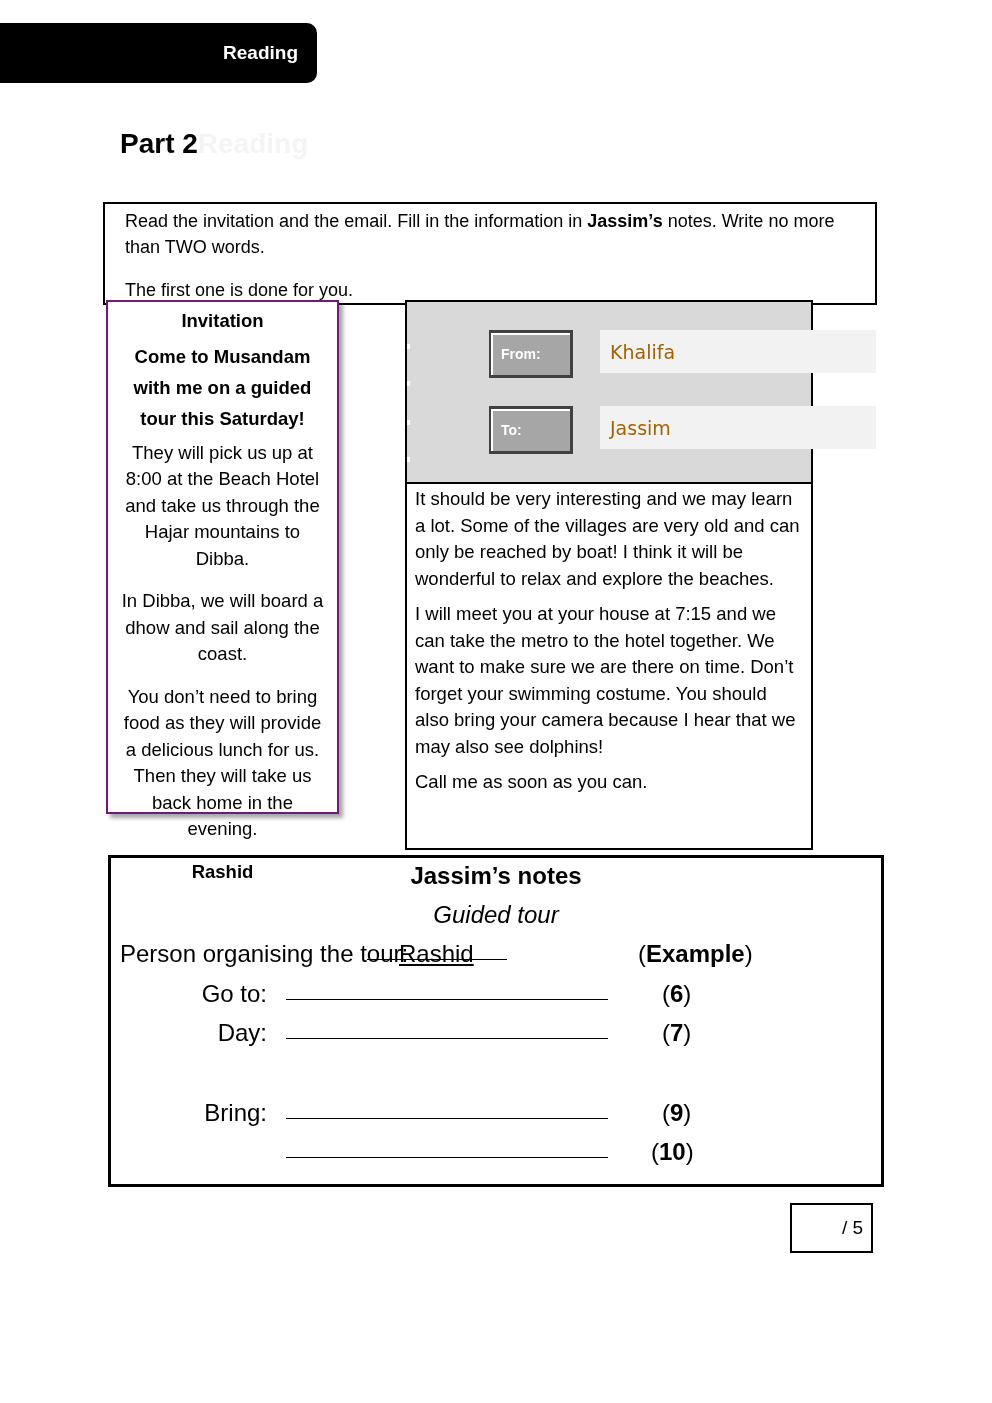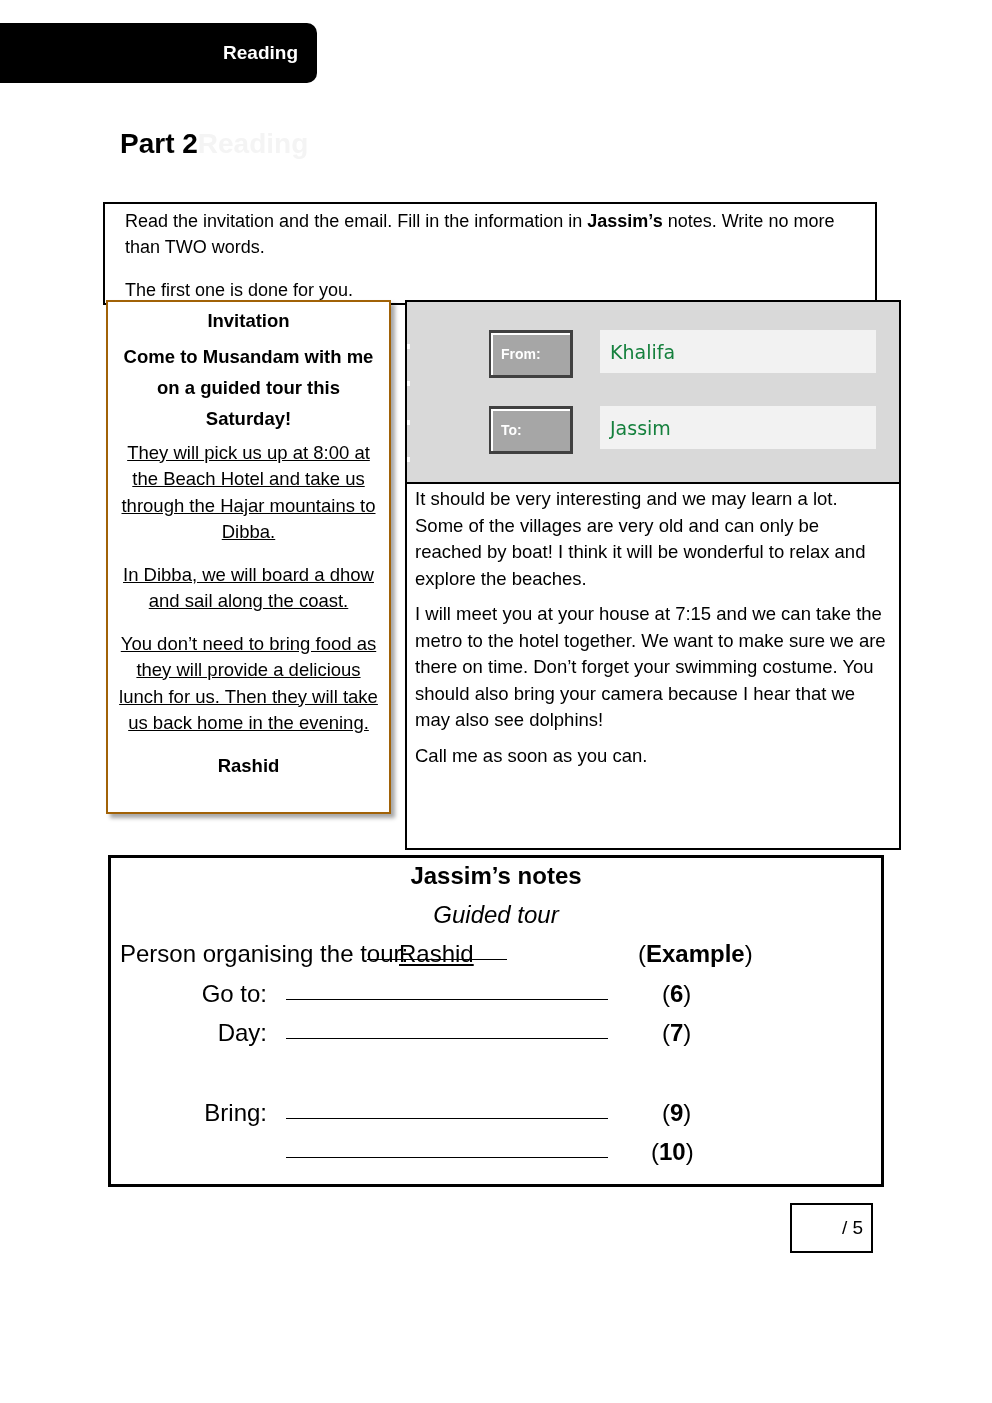--- a/index.html
+++ b/index.html
@@ -18,48 +18,48 @@
   }
   .part-title .ghost { color: #f4f4f4; font-weight: bold; }
 
   .instructions {
     position: absolute; left: 103px; top: 176px; width: 774px; height: 103px;
     border: 2px solid #000; padding: 4px 20px; font-size: 18px; line-height: 26px; margin-top: 26px;
   }
   .instructions p + p { margin-top: 17px; }
 
   .invitation {
-    position: absolute; left: 106px; top: 300px; width: 285px; height: 514px;
-    border: 2px solid #a16207; background: #fff;
+    position: absolute; left: 106px; top: 300px; width: 233px; height: 514px;
+    border: 2px solid #701a75; background: #fff;
     box-shadow: 4px 4px 4px rgba(0,0,0,0.35);
     text-align: center; font-size: 18.5px; line-height: 26.5px; padding: 6px 10px;
   }
   .invitation .inv-heading { font-weight: bold; margin-bottom: 6px; }
   .invitation .inv-headline { font-weight: bold; line-height: 31px; margin-bottom: 6px; }
-  .invitation .inv-para { margin-bottom: 16px; text-decoration: underline; }
+  .invitation .inv-para { margin-bottom: 16px; }
   .invitation .inv-sign { font-weight: bold; }
 
   .email {
-    position: absolute; left: 405px; top: 300px; width: 496px; height: 550px;
+    position: absolute; left: 405px; top: 300px; width: 408px; height: 550px;
     border: 2px solid #000;
   }
   .email-header {
     position: relative; height: 182px; background: #d9d9d9; border-bottom: 2px solid #000;
   }
   .email-header .tick { position: absolute; left: 0; width: 3px; height: 5px; background: #fff; }
   .hdr-label {
     position: absolute; left: 82px; width: 84px; height: 48px;
     background: #a6a6a6; border: 3px solid #404040; border-left: 2px solid #404040;
     box-shadow: inset 2px 2px 0 #fff;
     color: #fff; font-size: 14px; font-weight: bold; display: flex; align-items: center; padding-left: 10px;
   }
   .hdr-value {
     position: absolute; left: 193px; width: 276px; height: 43px;
     background: #f2f2f2; font-family: "DejaVu Sans", sans-serif; font-size: 19px;
-    display: flex; align-items: center; padding-left: 10px; color: #15803d;
+    display: flex; align-items: center; padding-left: 10px; color: #a16207;
   }
   .email-body { padding: 2px 8px; font-size: 18.5px; line-height: 26.5px; }
   .email-body p + p { margin-top: 9px; }
 
   .notes {
     position: absolute; left: 108px; top: 855px; width: 776px; height: 332px;
     border: 3px solid #000; font-size: 24px;
   }
   .notes .notes-title { position: absolute; top: 4px; left: 0; right: 0; text-align: center; font-weight: bold; }
   .notes .notes-sub { position: absolute; top: 43px; left: 0; right: 0; text-align: center; font-style: italic; }

